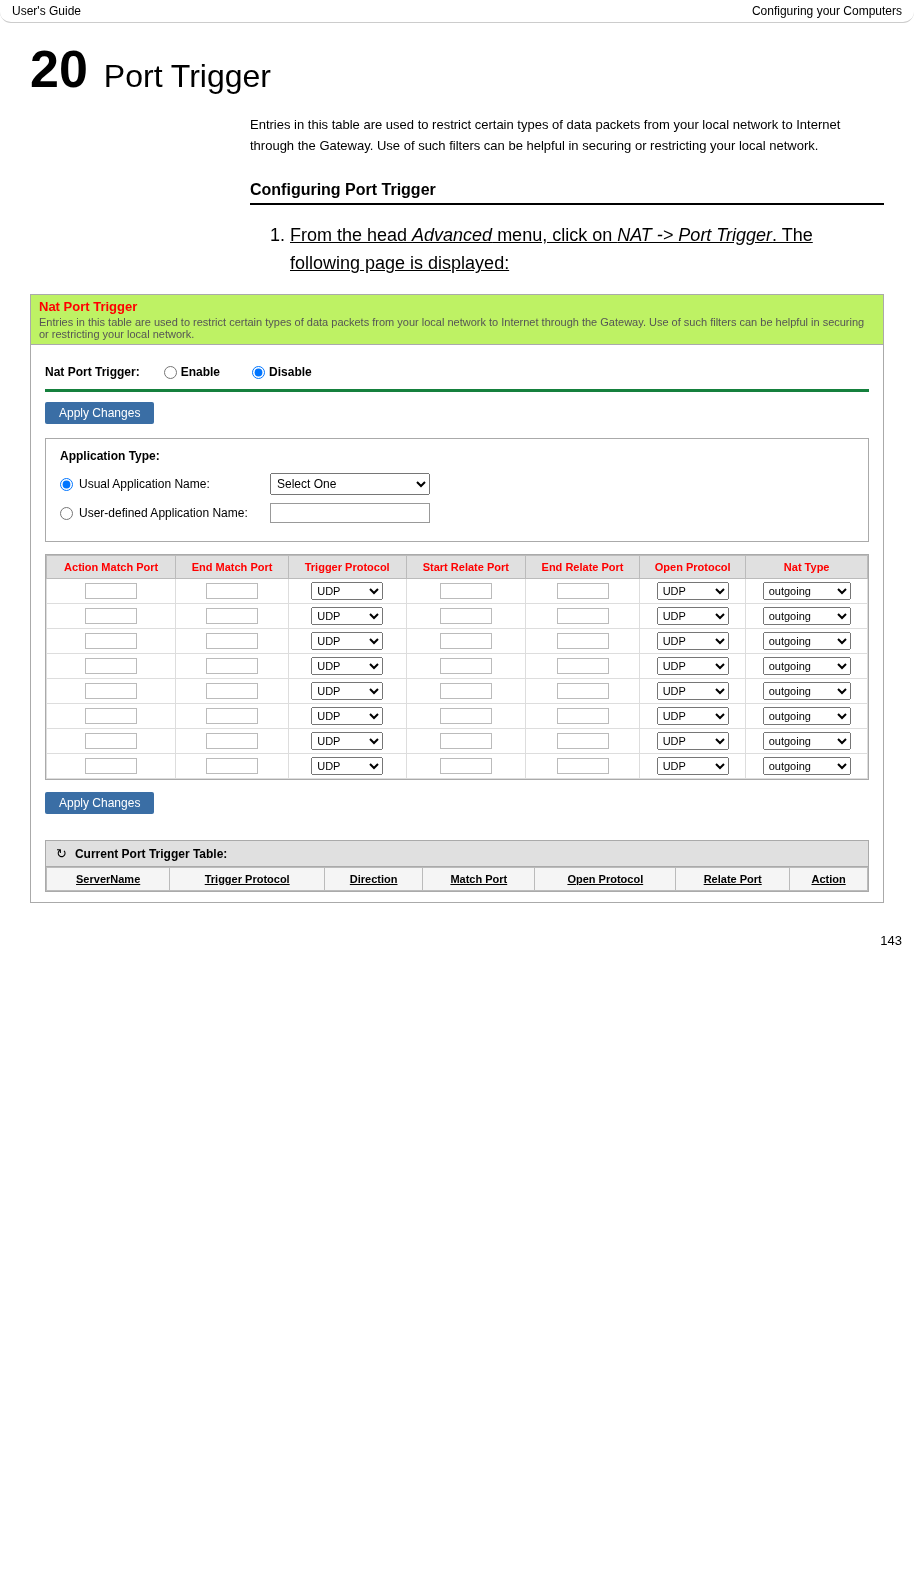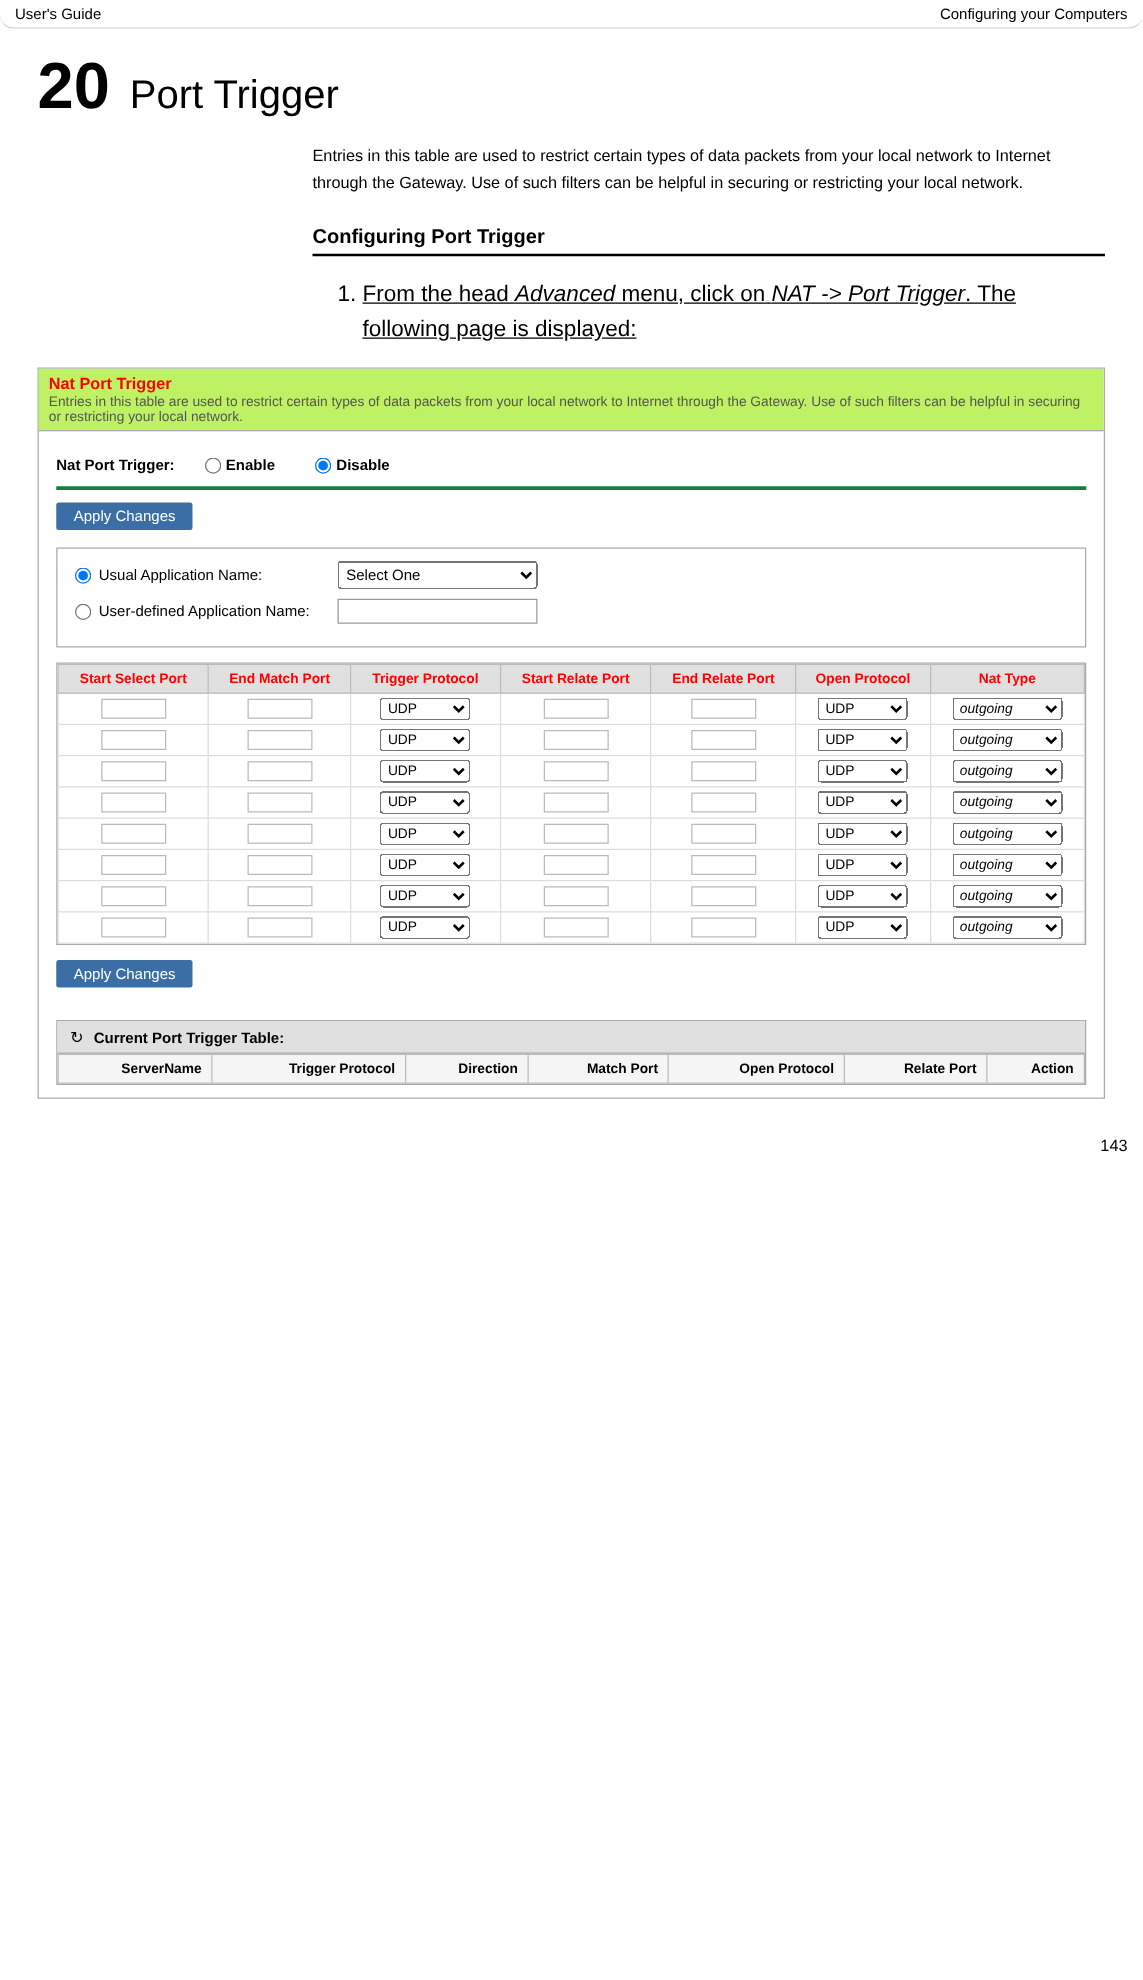--- a/index.html
+++ b/index.html
@@ -222,21 +222,20 @@
       font-size: 11px;
       padding: 1px;
     }
 
     .udp-select {
       width: 72px;
     }
 
     .outgoing-select {
       width: 88px;
-      font-style: italic;
     }
 
     .bottom-apply-row {
       margin-bottom: 12px;
     }
 
     
     .current-table-section {
       border: 1px solid #aaa;
     }
@@ -261,24 +260,25 @@
     }
 
     .current-table {
       width: 100%;
       border-collapse: collapse;
       font-size: 11px;
     }
 
     .current-table th {
       padding: 5px 8px;
-      text-align: right;
+      text-align: center;
       border: 1px solid #bbb;
       font-weight: bold;
       background: #f5f5f5;
+      text-decoration: underline;
     }
 
     .page-number {
       text-align: right;
       padding: 10px 12px;
       font-size: 13px;
     }
   </style>
 </head>
 <body>
@@ -329,20 +329,21 @@
             <label for="disable_radio">Disable</label>
           </div>
         </div>
       </div>
 
       
       <button class="apply-btn">Apply Changes</button>
 
       
       <div class="app-type-section">
+        <div class="app-type-title">Application Type:</div>
 
         <div class="app-type-row">
           <label>
             <input type="radio" name="app_type" id="usual_radio" checked="" style="">
             <span>Usual Application Name:</span>
           </label>
           <select>
             <option>Select One</option>
           </select>
         </div>
@@ -354,21 +355,21 @@
           </label>
           <input type="text" style="">
         </div>
       </div>
 
       
       <div class="port-table-wrapper">
         <table class="port-table">
           <thead>
             <tr>
-              <th class="red-th">Start Select Port</th>
+              <th class="red-th">Action Match Port</th>
               <th class="red-th">End Match Port</th>
               <th class="red-th">Trigger Protocol</th>
               <th class="red-th">Start Relate Port</th>
               <th class="red-th">End Relate Port</th>
               <th class="red-th">Open Protocol</th>
               <th class="red-th">Nat Type</th>
             </tr>
           </thead>
           <tbody id="port-table-body">
           <tr>

